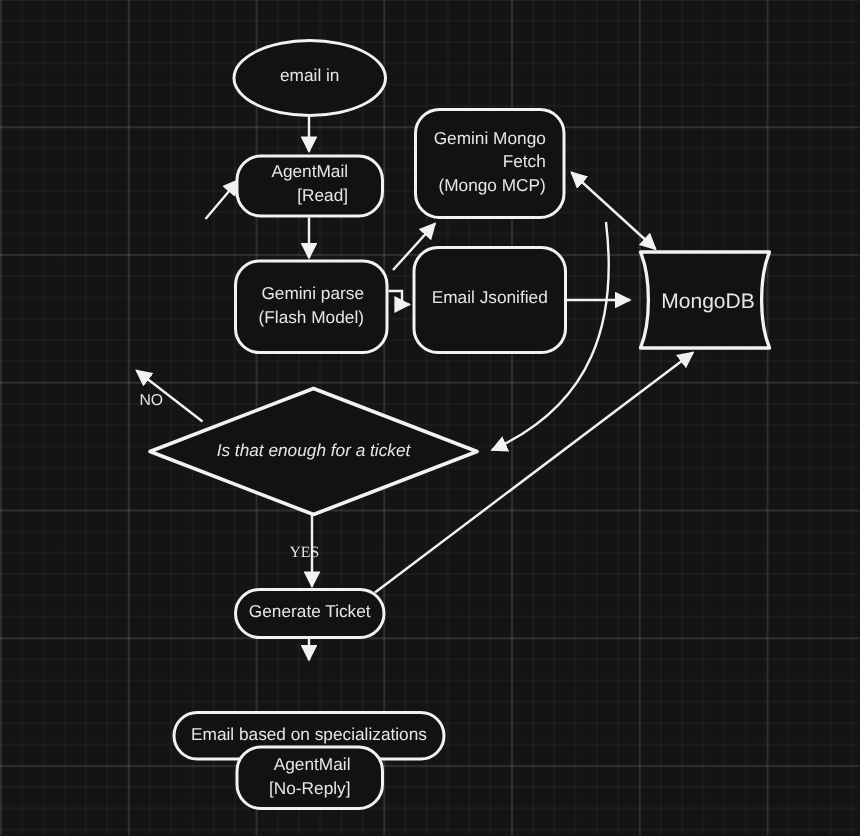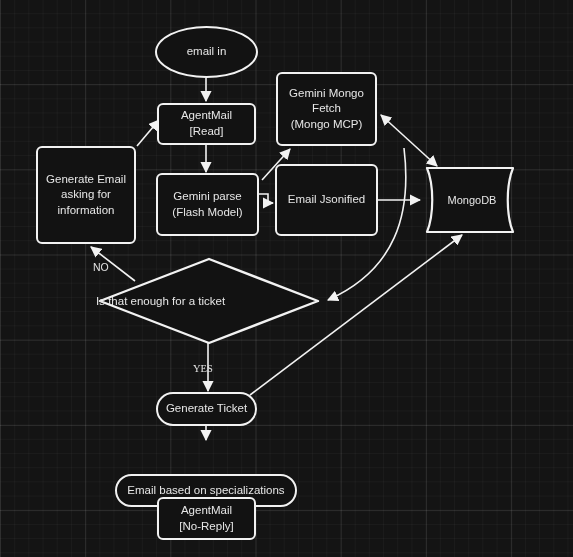--- a/index.html
+++ b/index.html
@@ -41,47 +41,49 @@
     align-items: center;
     justify-content: center;
     text-align: center;
     color: #e6e6e6;
     background: #121212;
     border: 2.2px solid #f2f2f2;
     font-size: 11.5px;
     line-height: 1.35;
     z-index: 3;
   }
-  .node.rounded { border-radius: 6px; }
+  .node.rounded { border-radius: 17px; text-align: right; }
   .node.pill    { border-radius: 17px; justify-content: center; }
   .node.ellipse { border-radius: 50%; }
   .node-text { white-space: pre-line; padding: 0 6px; }
 
   
   .db-node {
     position: absolute;
     z-index: 3;
     display: flex;
     align-items: center;
     justify-content: center;
   }
   .db-node svg { position: absolute; left: 0; top: 0; }
   .db-label {
     position: relative;
     color: #e6e6e6;
-    font-size: 11px;
+    font-size: 14px;
     z-index: 2;
   }
 
   
   .diamond {
     position: absolute;
     z-index: 3;
     display: flex;
     align-items: center;
+    justify-content: center;
+    font-style: italic;
   }
   .diamond svg { position: absolute; left: 0; top: 0; }
   .diamond-label {
     position: relative;
     color: #e6e6e6;
     font-size: 11.5px;
     z-index: 2;
   }
 
   .edge-label {
@@ -145,25 +147,20 @@
     <span class="node-text">AgentMail
 [Read]</span>
   </div>
 
   <div class="node rounded" style="left:276px; top:72px; width:101px; height:74px;">
     <span class="node-text">Gemini Mongo
 Fetch
 (Mongo MCP)</span>
   </div>
 
-  <div class="node rounded" style="left:36px; top:146px; width:100px; height:98px;">
-    <span class="node-text">Generate Email
-asking for
-information</span>
-  </div>
 
   <div class="node rounded" style="left:156px; top:173px; width:103px; height:63px;">
     <span class="node-text">Gemini parse
 (Flash Model)</span>
   </div>
 
   <div class="node rounded" style="left:275px; top:164px; width:103px; height:72px;">
     <span class="node-text">Email Jsonified</span>
   </div>
 

